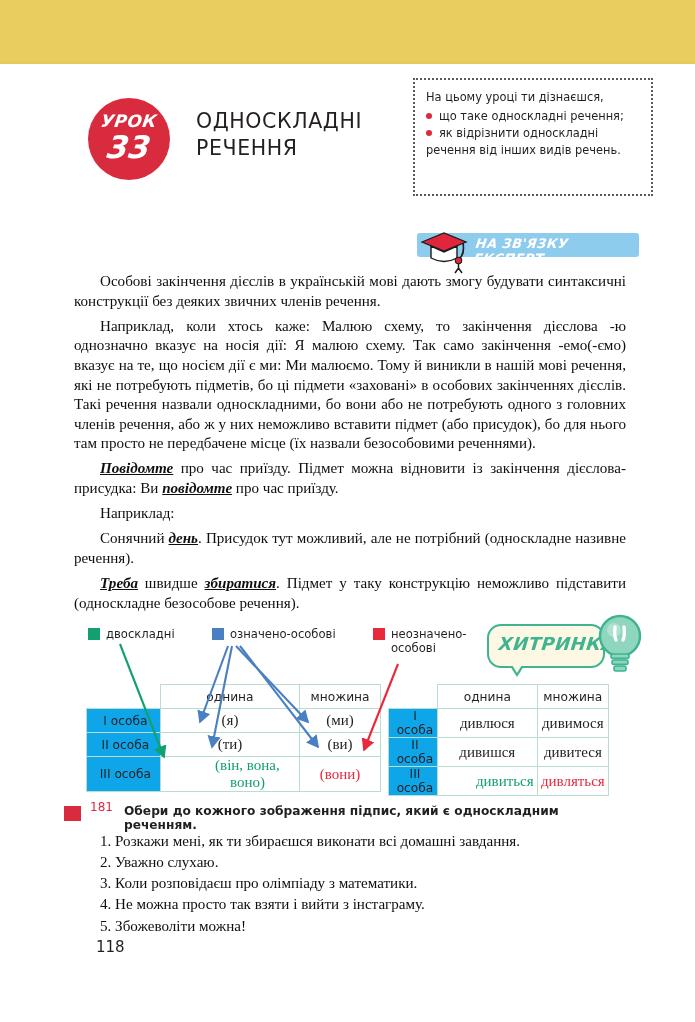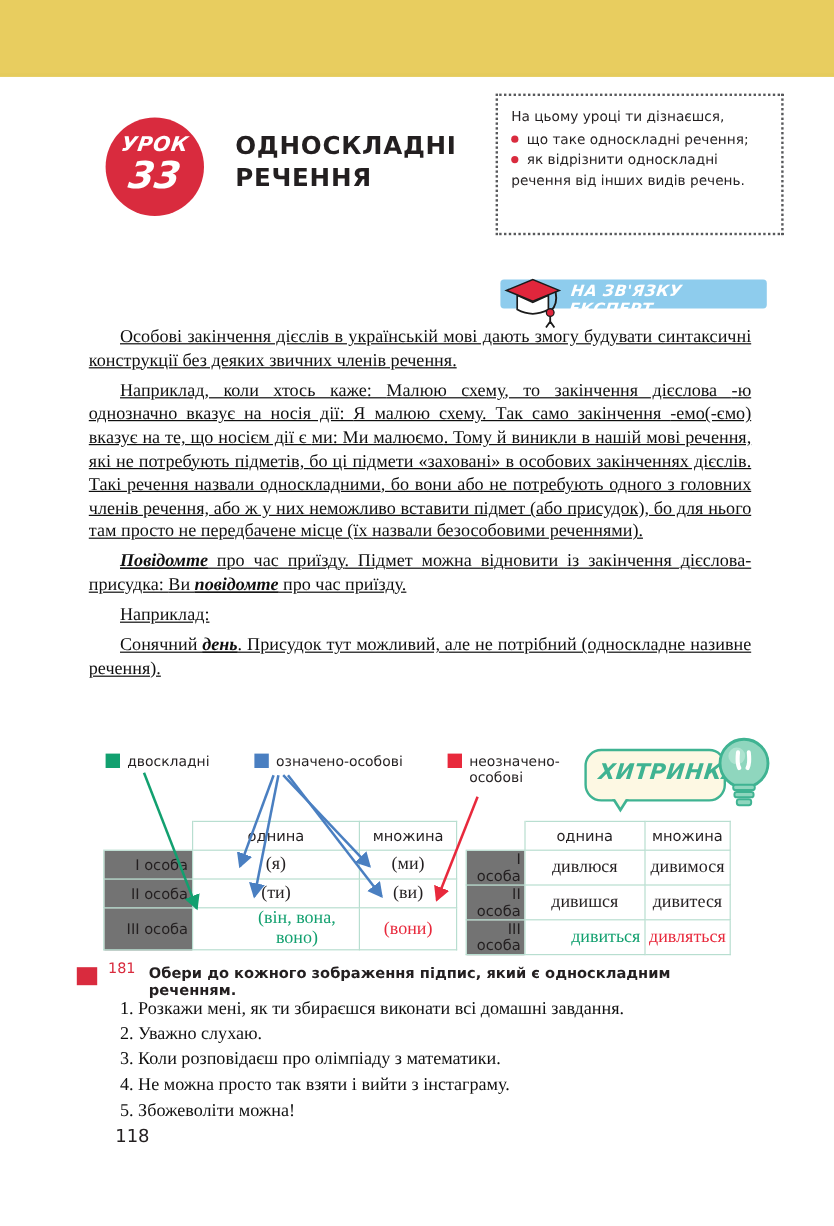--- a/index.html
+++ b/index.html
@@ -50,21 +50,21 @@
     font-weight: 700;
     font-style: italic;
     transform: skewX(-8deg);
   }
 
   .lesson-title {
     position: absolute; left: 196px; top: 108px;
     width: 205px;
     font-family: "DejaVu Sans", sans-serif;
     font-size: 20.5px;
-    font-weight: 700;
+    font-weight: 400;
     line-height: 1.32;
     letter-spacing: .6px;
     color: #231f20;
     text-transform: uppercase;
   }
 
   
   .objectives {
     position: absolute; left: 413px; top: 78px;
     width: 240px; min-height: 118px;
@@ -114,21 +114,21 @@
 
   
   .prose {
     position: absolute; left: 74px; top: 272px;
     width: 552px;
     font-size: 15.1px;
     line-height: 1.30;
     text-align: justify;
     color: #0f0f0f;
   }
-  .prose p { text-indent: 26px; margin-bottom: 5.5px; text-decoration: underline; }
+  .prose p { text-indent: 26px; margin-bottom: 5.5px; }
   .prose .bi-ul { font-weight: 700; font-style: italic; text-decoration: underline; }
 
   
   .legend { position: absolute; left: 88px; top: 627px; }
   .legend-item {
     position: absolute;
     font-family: "DejaVu Sans", sans-serif;
     font-size: 11.6px;
     color: #231f20;
     white-space: nowrap;
@@ -195,22 +195,22 @@
     color: #231f20;
     padding: 0 3px;
   }
   .tbl td.hdr-blank { border-left: none; border-top: none; background: #fff; }
   .tbl td.hdr {
     font-size: 12.2px;
     background: #fff;
     font-family: "DejaVu Sans", sans-serif;
   }
   .tbl td.rowlabel {
-    background: #737373;
-    text-align: right;
+    background: #0ea5e9;
+    text-align: center;
     padding-left: 7px;
     font-size: 12.2px;
   }
   .tbl td.serif {
     font-family: "Liberation Serif", serif;
     font-size: 15px;
   }
   .tbl td.green { color: #12a06f; padding-left: 38px; }
   .tbl td.red   { color: #e8293c; }
   .tbl-left  td.col-a { width: 74px; }
@@ -300,20 +300,21 @@
   <circle cx="40.5" cy="32.5" r="3.2" fill="#e0263c" stroke="#1b1b1b" stroke-width="1.1"></circle>
   <path d="M40.5 36 L40.5 42 M37 45 L40.5 40 L44 45" fill="none" stroke="#1b1b1b" stroke-width="1.5"></path>
 </svg>
 
 <div class="prose">
   <p>Особові закінчення дієслів в українській мові дають змогу будувати синтаксичні конструкції без деяких звичних членів речення.</p>
   <p><span>Наприклад, коли хтось каже: </span><span class="i">Малюю схему</span><span>, то закінчення дієслова </span><span class="i">-ю</span><span> однозначно вказує на носія дії: </span><span class="i">Я малюю схему</span><span>. Так само закінчення </span><span class="i">-емо(-ємо)</span><span> вказує на те, що носієм дії є </span><span class="i">ми: Ми малюємо</span><span>. Тому й виникли в нашій мові речення, які не потребують підметів, бо ці підмети «заховані» в особових закінченнях дієслів. Такі речення назвали </span><span class="b">односкладними</span><span>, бо вони або не потребують одного з головних членів речення, або ж у них неможливо вставити підмет (або присудок), бо для нього там просто не передбачене місце (їх назвали безособовими реченнями).</span></p>
   <p><span class="bi-ul">Повідомте</span><span class="i"> про час приїзду</span><span>. Підмет можна відновити із закінчення дієслова-присудка: </span><span class="i">Ви </span><span class="bi-ul">повідомте</span><span class="i"> про час приїзду.</span></p>
   <p>Наприклад:</p>
   <p><span class="i">Сонячний </span><span class="bi-ul">день</span><span>. Присудок тут можливий, але не потрібний (односкладне називне речення).</span></p>
+  <p><span class="bi-ul">Треба</span><span class="i"> швидше </span><span class="bi-ul">збиратися</span><span>. Підмет у таку конструкцію неможливо підставити (односкладне безособове речення).</span></p>
 </div>
 
 <div class="legend">
   <div class="legend-item li-1">
     <span class="legend-sw" style="background: rgb(18, 160, 111);"></span><span>двоскладні</span>
   </div>
   <div class="legend-item li-2">
     <span class="legend-sw" style="background: rgb(74, 127, 193);"></span><span>означено-особові</span>
   </div>
   <div class="legend-item li-3">

